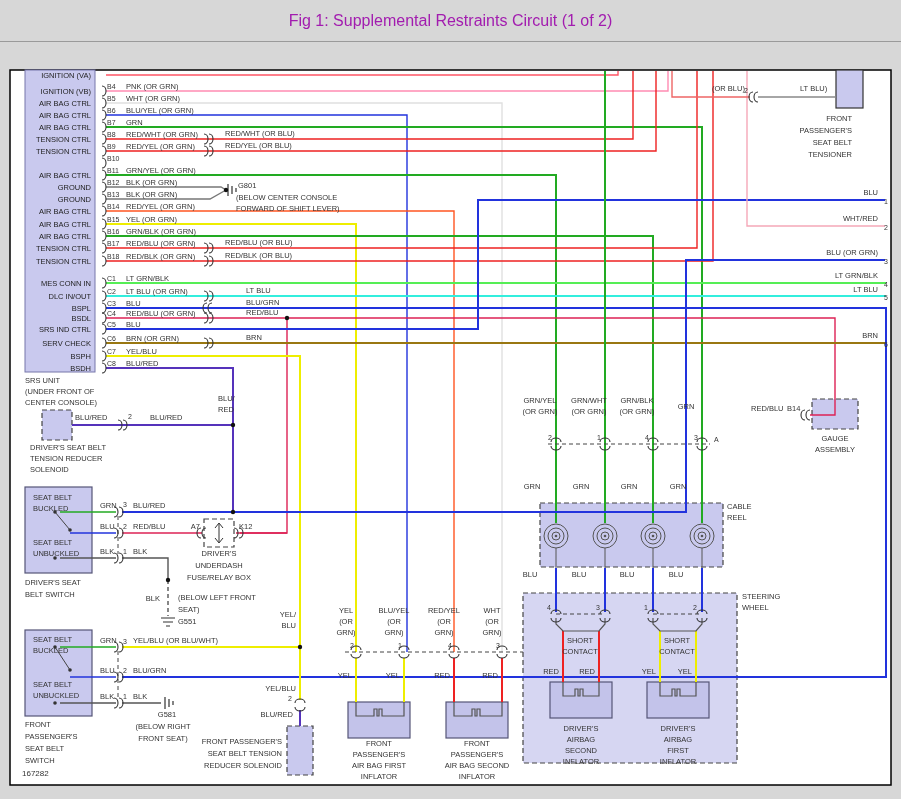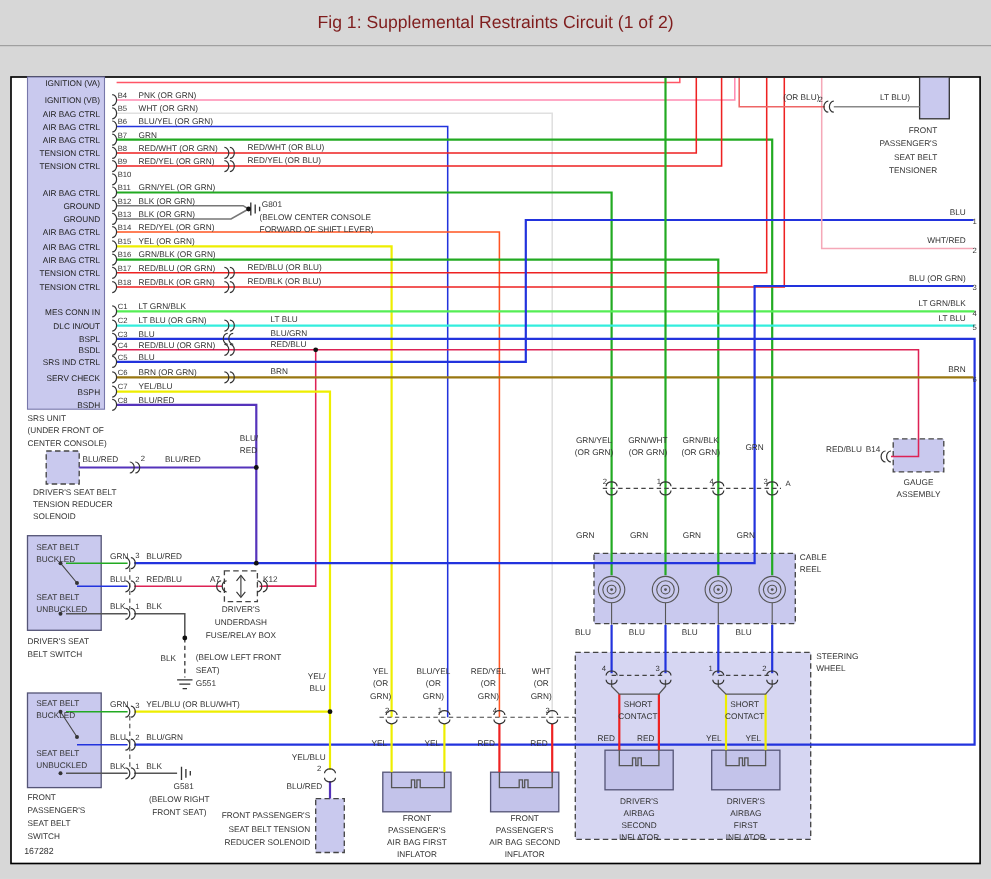--- a/index.html
+++ b/index.html
@@ -1,19 +1,19 @@
 <!DOCTYPE html>
 <html><head>
 <meta charset="utf-8">
 <style>
   html,body{margin:0;padding:0;background:#d7d7d7;width:901px;height:799px;
     font-family:"Liberation Sans",sans-serif;position:relative;overflow:hidden;}
   #header{position:absolute;top:0;left:0;width:901px;height:41px;
     border-bottom:1px solid #9a9a9a;display:flex;align-items:center;justify-content:center;}
-  #header .title{font-size:16px;color:#7f1d1d;}
+  #header .title{font-size:16px;color:#a21caf;}
   #diag{position:absolute;top:0;left:0;}
   svg text{font-family:"Liberation Sans",sans-serif;}
 </style>
 </head>
 <body>
 
 <div id="header">
   <span class="title">Fig 1: Supplemental Restraints Circuit (1 of 2)</span>
 </div>
 

